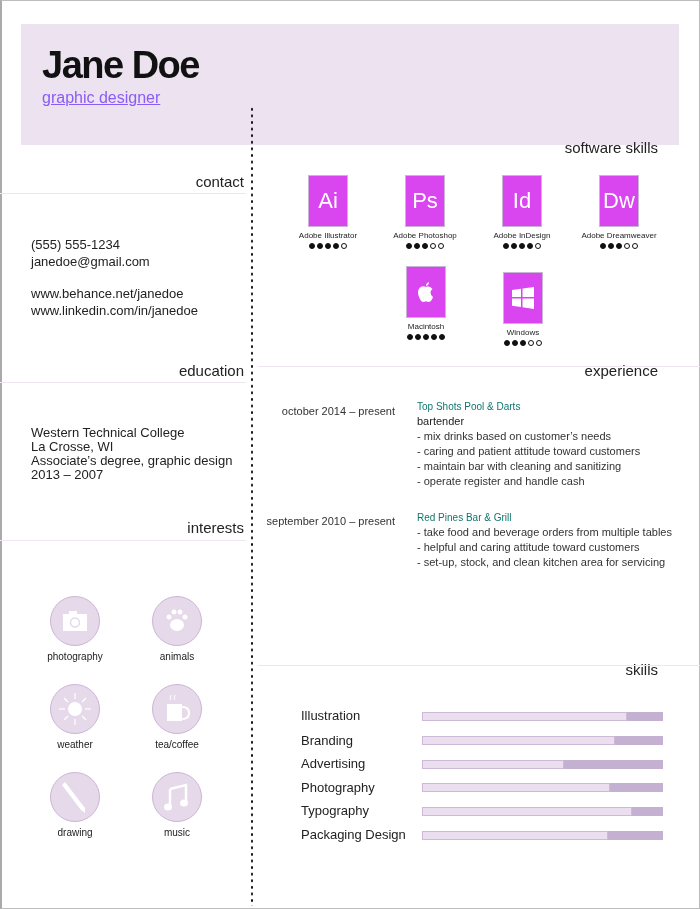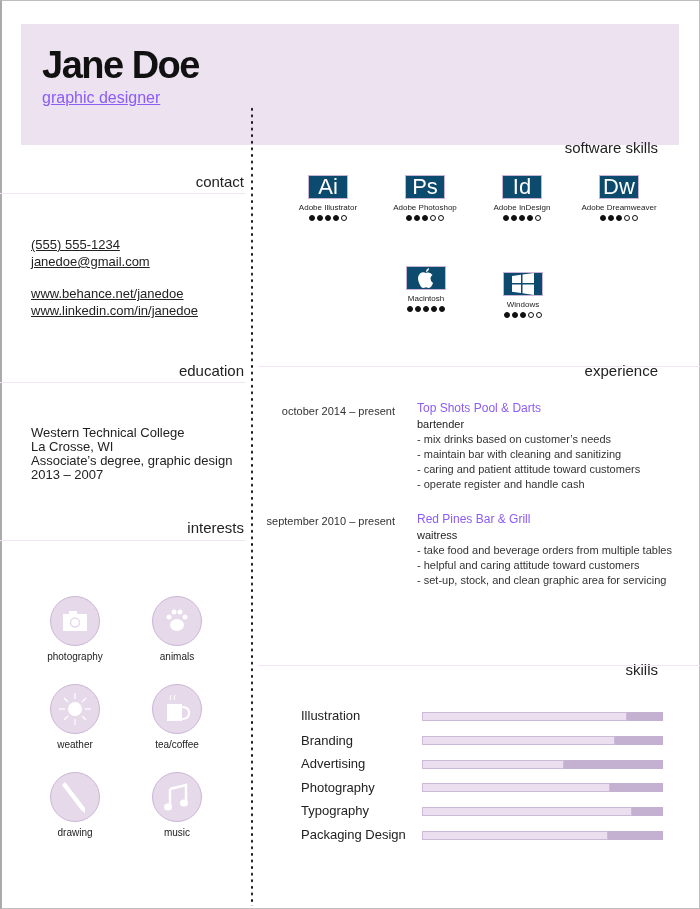--- a/index.html
+++ b/index.html
@@ -7,36 +7,36 @@
   .frame { position:absolute; left:0; top:0; width:700px; height:909px; border:1px solid #bdbdbd; border-left:2px solid #aaa; }
   .header { position:absolute; left:21px; top:24px; width:658px; height:121px; background:#ece2f0; }
   .name { position:absolute; left:42px; top:44px; font-size:38px; font-weight:bold; letter-spacing:-1.5px; color:#111; }
   .title { position:absolute; left:42px; top:89px; font-size:16px; color:#8b5cf6;text-decoration:underline; }
   .vdots { position:absolute; left:251px; top:106px; width:2px; height:800px;
     background-image:radial-gradient(circle, #111 1px, transparent 1.3px); background-size:2px 6.6px; }
   .sec-left { position:absolute; right:456px; font-size:15px; color:#222; text-align:right; }
   .sec-right { position:absolute; right:42px; font-size:15px; color:#222; text-align:right;margin-top:16px; }
   .rule-l { position:absolute; left:0; width:246px; height:1px; background:#efe6f2; }
   .rule-r { position:absolute; left:258px; width:442px; height:1px; background:#efe6f2; }
-  .contact { position:absolute; left:31px; top:236px; font-size:13px; line-height:17px; color:#222;text-decoration:underline; }
+  .contact { position:absolute; left:31px; top:236px; font-size:13px; line-height:17px; color:#222; }
   .contact .gap { height:15px; }
   .edu { position:absolute; left:31px; top:426px; font-size:13px; line-height:14px; color:#222; }
   .interests { position:absolute; left:44px; top:596px; width:170px; display:grid; grid-template-columns:62px 62px; column-gap:40px; row-gap:22px; }
   .int { display:flex; flex-direction:column; align-items:center; }
   .circle { width:50px; height:50px; border-radius:50%; background:#e6d9ea; border:1.5px solid #cbb6d6; display:flex; align-items:center; justify-content:center; }
   .int-label { font-size:10px; color:#222; margin-top:5px; }
   .sw { position:absolute; display:flex; flex-direction:column; align-items:center; width:100px; }
-  .sw-box { width:40px; height:24px; background:#0c4a6e; border:1.5px solid #c9b4d5; color:#fff; font-size:22px; display:flex; align-items:center; justify-content:center; }
+  .sw-box { width:40px; height:52px; background:#d946ef; border:1.5px solid #c9b4d5; color:#fff; font-size:22px; display:flex; align-items:center; justify-content:center; }
   .sw-label { font-size:8px; color:#222; margin-top:4px; white-space:nowrap; }
   .dots { display:flex; gap:2px; margin-top:3px; }
   .dot { width:6px; height:6px; border-radius:50%; border:1px solid #111; }
   .dot.on { background:#111; }
   .exp-date { position:absolute; right:305px; font-size:11px; color:#333; text-align:right; white-space:nowrap; }
   .exp-body { position:absolute; left:417px; color:#222; }
-  .exp-company { font-size:12px; color:#8b5cf6; }
+  .exp-company { font-size:10px; color:#0f766e; }
   .exp-role { font-size:11px; margin-top:3px; }
   .exp-item { font-size:11px; margin-top:3px; color:#333; }
   .skill-label { position:absolute; left:301px; font-size:13px; color:#222; }
   .bar { position:absolute; left:422px; width:241px; height:9px; background:#c4b1d2; }
   .bar-fill { height:100%; background:#ebdeef; border:1px solid #cdbad9; }
 </style>
 </head>
 <body>
 
 <div class="frame"></div>
@@ -218,31 +218,30 @@
       <span class="dot"></span>
       <span class="dot"></span>
     </div>
 </div>
 
 <div class="exp-date" style="top:405px">october 2014 – present</div>
 <div class="exp-body" style="top:401px">
   <div class="exp-company">Top Shots Pool &amp; Darts</div>
   <div class="exp-role">bartender</div>
   <div class="exp-item">- mix drinks based on customer’s needs</div>
+  <div class="exp-item">- caring and patient attitude toward customers</div>
   <div class="exp-item">- maintain bar with cleaning and sanitizing</div>
-  <div class="exp-item">- caring and patient attitude toward customers</div>
   <div class="exp-item">- operate register and handle cash</div>
 </div>
 <div class="exp-date" style="top:515px">september 2010 – present</div>
 <div class="exp-body" style="top:512px">
   <div class="exp-company">Red Pines Bar &amp; Grill</div>
-  <div class="exp-role">waitress</div>
   <div class="exp-item">- take food and beverage orders from multiple tables</div>
   <div class="exp-item">- helpful and caring attitude toward customers</div>
-  <div class="exp-item">- set-up, stock, and clean graphic area for servicing</div>
+  <div class="exp-item">- set-up, stock, and clean kitchen area for servicing</div>
 </div>
 
 <div class="skill-label" style="top:708px">Illustration</div>
 <div class="bar" style="top:712px">
     <div class="bar-fill" style="width:85%"></div>
   </div>
 <div class="skill-label" style="top:733px">Branding</div>
 <div class="bar" style="top:736px">
     <div class="bar-fill" style="width:80%"></div>
   </div>

